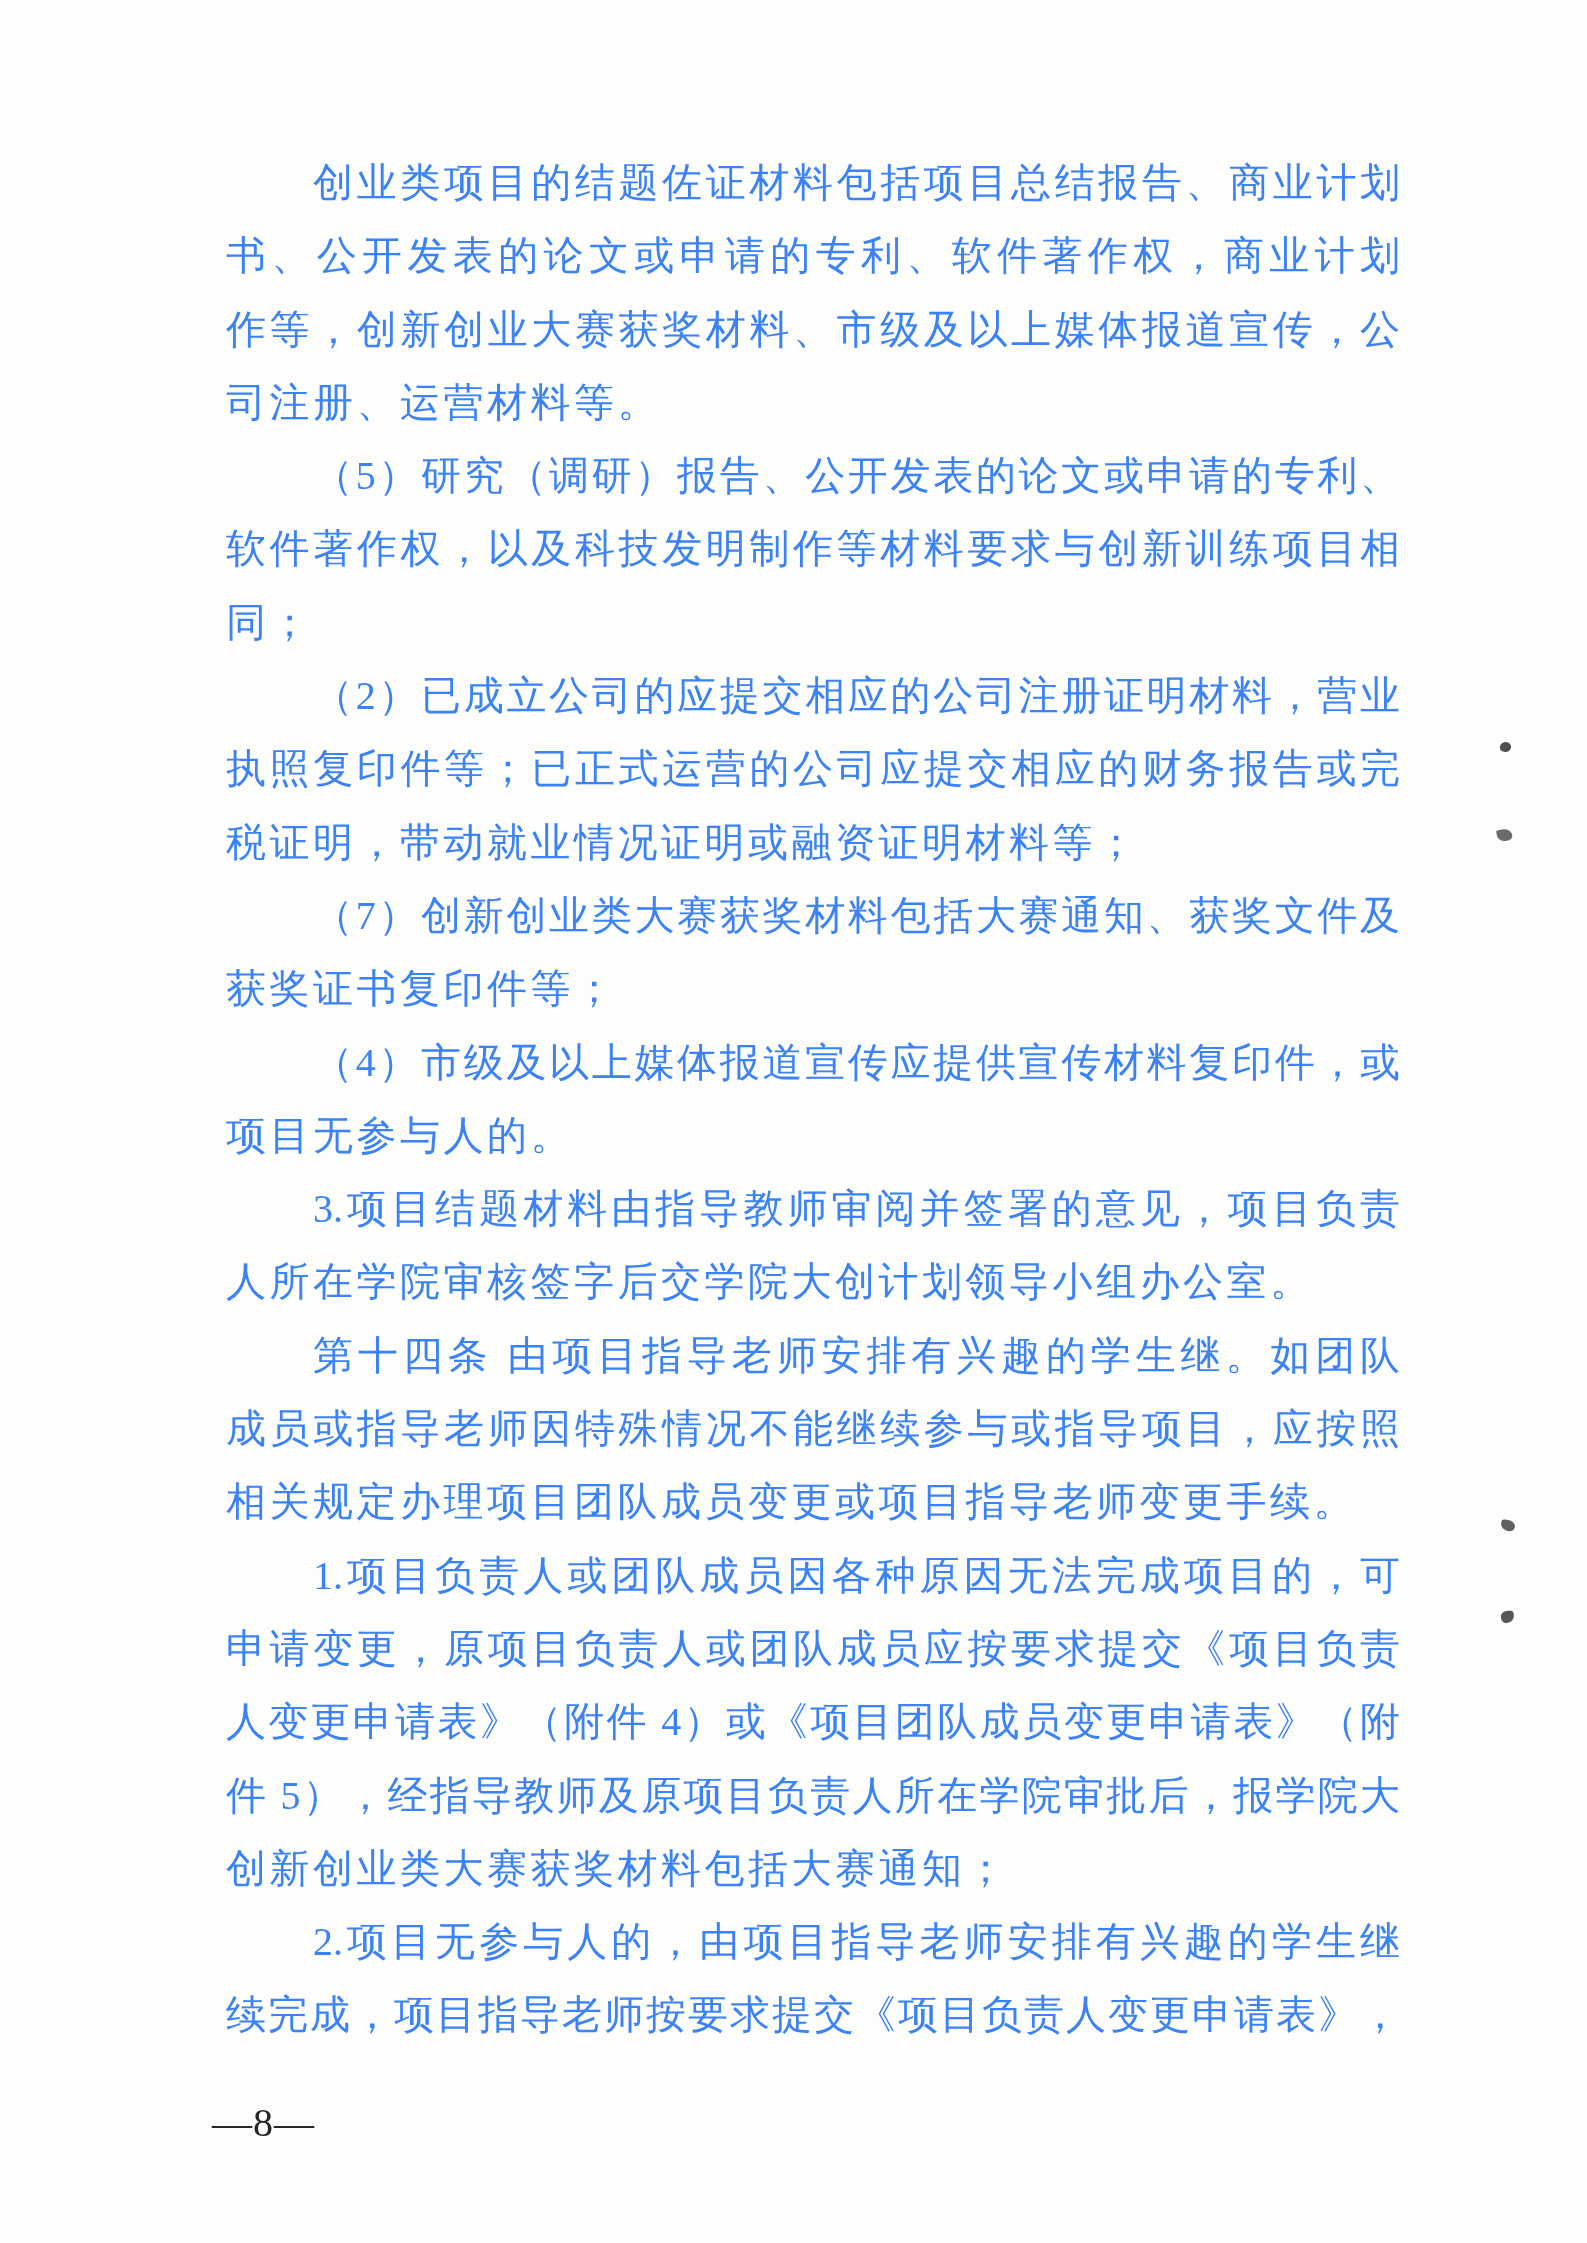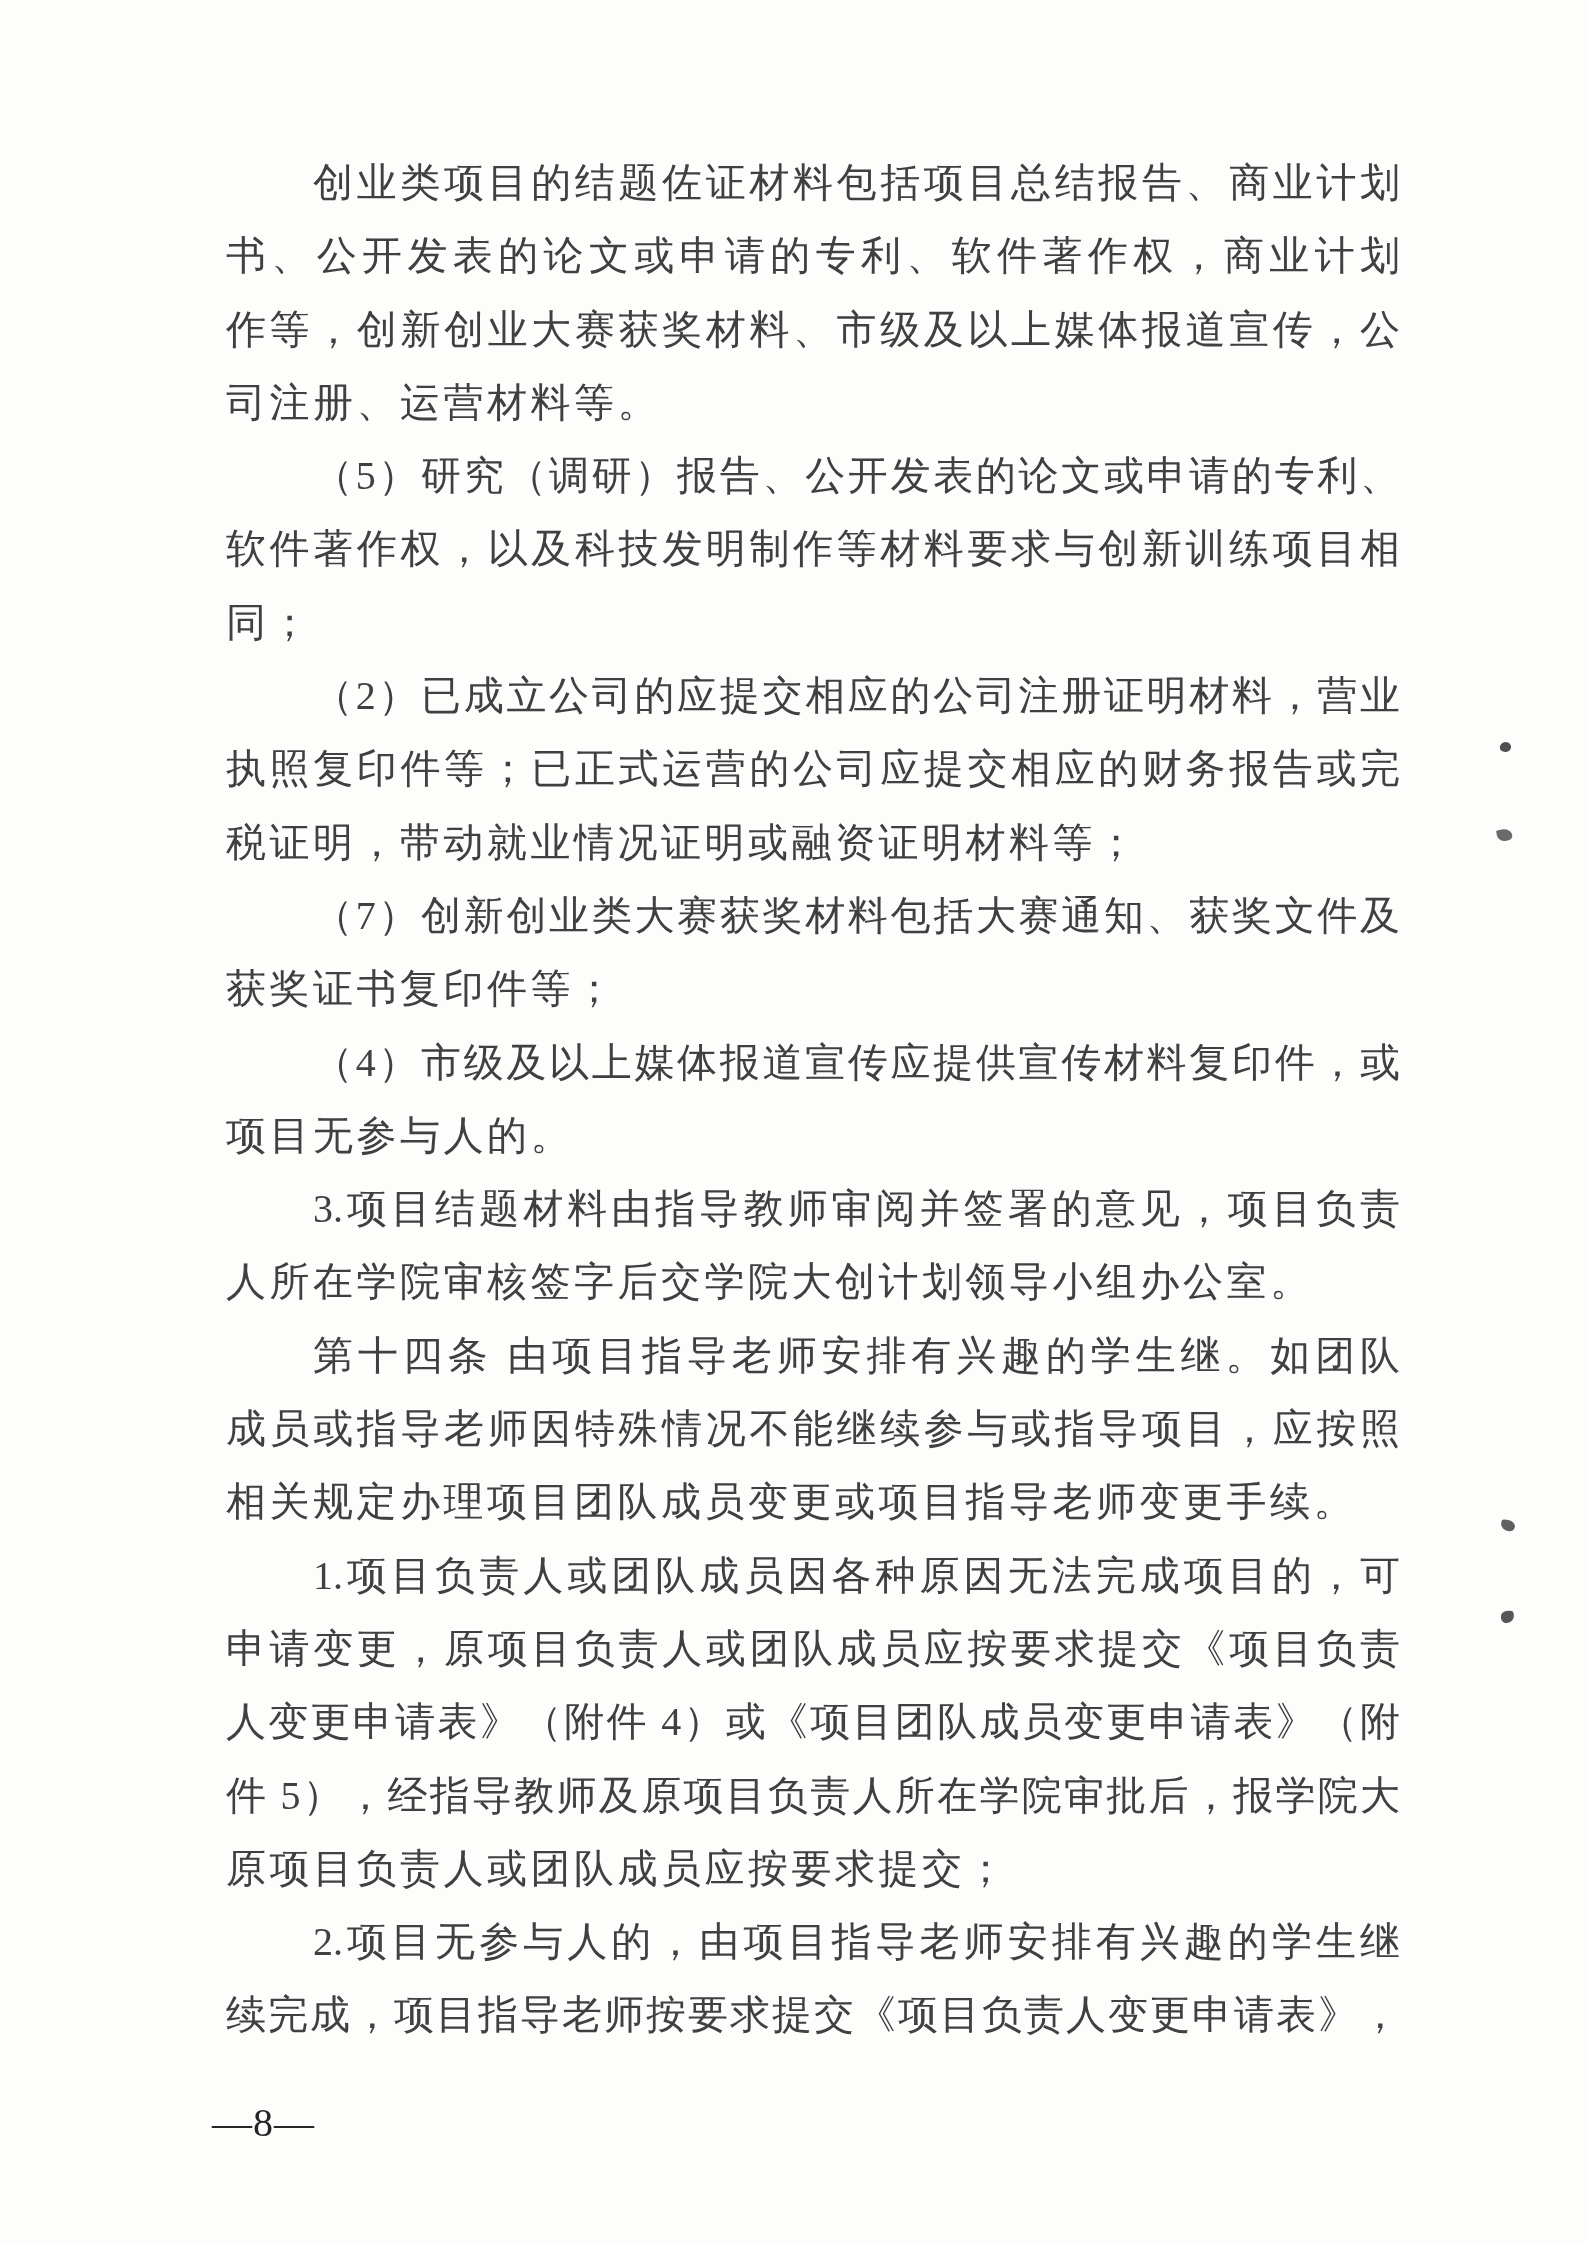--- a/index.html
+++ b/index.html
@@ -23,21 +23,21 @@
   .text-block {
     position: absolute;
     left: 226px;
     top: 146px;
     width: 1174px;
   }
   .line {
     height: 73.3px;
     line-height: 73.3px;
     font-size: 40px;
-    color: #404040;
+    color: #3b82f6;
     text-align: justify;
     overflow: visible;
     white-space: normal;
   }
   .line.fill {
     text-align-last: justify;
   }
   .line.end {
     text-align: right;
     text-align-last: left;
@@ -111,21 +111,21 @@
     <div class="line end">项目无参与人的。</div>
     <div class="line fill indent">3.项目结题材料由指导教师审阅并签署的意见，项目负责</div>
     <div class="line end">人所在学院审核签字后交学院大创计划领导小组办公室。</div>
     <div class="line fill indent">第十四条 由项目指导老师安排有兴趣的学生继。如团队</div>
     <div class="line fill">成员或指导老师因特殊情况不能继续参与或指导项目，应按照</div>
     <div class="line end">相关规定办理项目团队成员变更或项目指导老师变更手续。</div>
     <div class="line fill indent">1.项目负责人或团队成员因各种原因无法完成项目的，可</div>
     <div class="line fill">申请变更，原项目负责人或团队成员应按要求提交《项目负责</div>
     <div class="line fill">人变更申请表》（附件 4）或《项目团队成员变更申请表》（附</div>
     <div class="line fill">件 5），经指导教师及原项目负责人所在学院审批后，报学院大</div>
-    <div class="line end">原项目负责人或团队成员应按要求提交；</div>
+    <div class="line end">创新创业类大赛获奖材料包括大赛通知；</div>
     <div class="line fill indent">2.项目无参与人的，由项目指导老师安排有兴趣的学生继</div>
     <div class="line fill">续完成，项目指导老师按要求提交《项目负责人变更申请表》，</div>
   </div>
 
   <div class="page-number">—8—</div>
 
   <div class="speck speck-1"></div>
   <div class="speck speck-2"></div>
   <div class="speck speck-3"></div>
   <div class="speck speck-4"></div>

